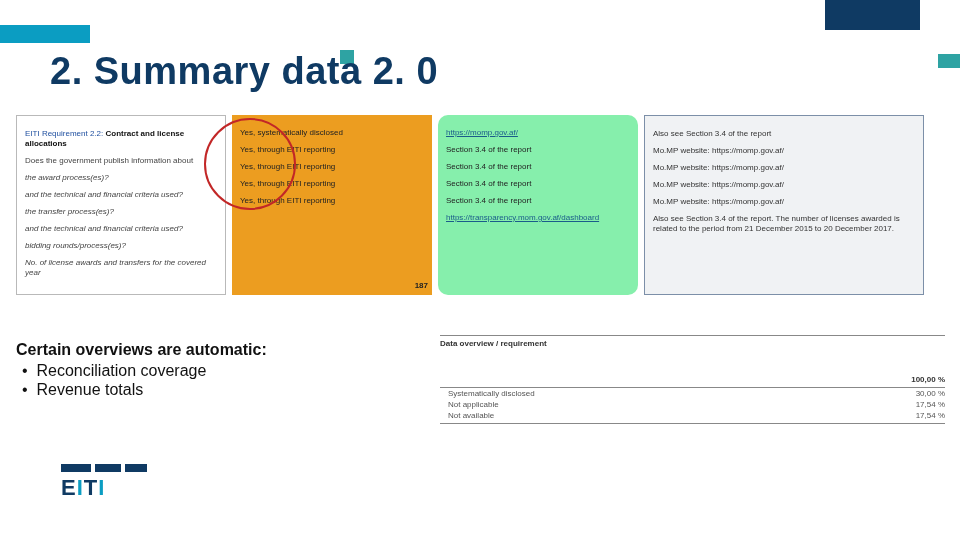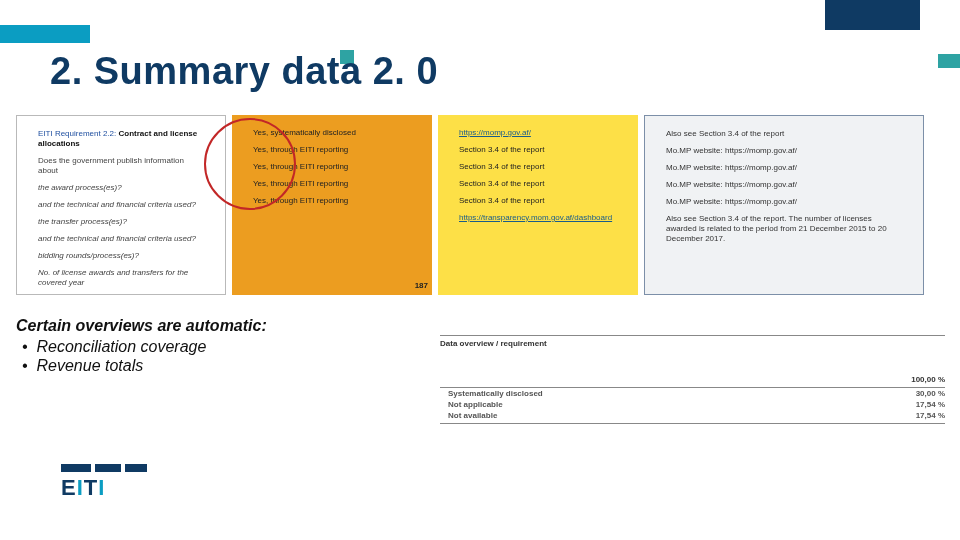--- a/index.html
+++ b/index.html
@@ -37,25 +37,25 @@
     right:10px;
     height:180px;
     display:flex;
     gap:6px;
     padding:0 6px;
   }
   .panel {
     box-sizing:border-box;
     font-size:8px;
     line-height:1.25;
-    padding:6px 21px;
+    padding:6px 8px;
   }
   .panel-1 { flex:0 0 210px; border:1px solid #b9b9b9; background:#fff; color:#444; position:relative; }
   .panel-2 { flex:0 0 200px; background:#ec9d20; color:#222; position:relative; }
-  .panel-3 { flex:0 0 200px; background:#fde047; color:#222; }
+  .panel-3 { flex:0 0 200px; background:#86efac; color:#222;border-radius:10px; }
   .panel-4 { flex:0 0 280px; border:1px solid #7c8fa8; background:#f0f2f4; color:#333; }
 
   .panel .row { margin: 7px 0; }
   .panel .row.italic { font-style:italic; }
   .panel .row.header { color:#2050a0; }
   .panel .row.header .normal { color:#111; font-weight:bold; }
   .panel .row.link { color:#1a5c8a; text-decoration:underline; }
 
   .panel-2 .counter {
     position:absolute;
@@ -73,25 +73,24 @@
     width:88px;
     height:88px;
     border:2px solid #c22727;
     border-radius:50%;
     pointer-events:none;
   }
 
   
   .lower {
     position:absolute;
-    top:317px;
+    top:341px;
     left:16px;
     font-size:16px;
     color:#111;
-    font-style:italic;
   }
   .lower .heading { font-weight:700; margin-bottom:3px; }
   .lower .bullet { margin:0 0 1px 6px; }
 
   
   .overview {
     position:absolute;
     top:335px;
     left:440px;
     right:15px;
@@ -104,21 +103,20 @@
     border-bottom:1px solid #888;
     padding:3px 0;
     font-weight:bold;
     color:#333;
   }
   .overview .hdr .l { flex:1; }
   .overview .hdr .r { width:70px; text-align:right;margin-top:36px; }
   .overview .line {
     display:flex;
     padding:1px 0;
-    font-weight:bold;
   }
   .overview .line .l { flex:1; padding-left:8px; }
   .overview .line .r { width:50px; text-align:right; }
   .overview .rule { border-bottom:1px solid #888; height:0; margin-top:2px; }
 
   
   .logo {
     position:absolute;
     left:61px;
     bottom:42px;

